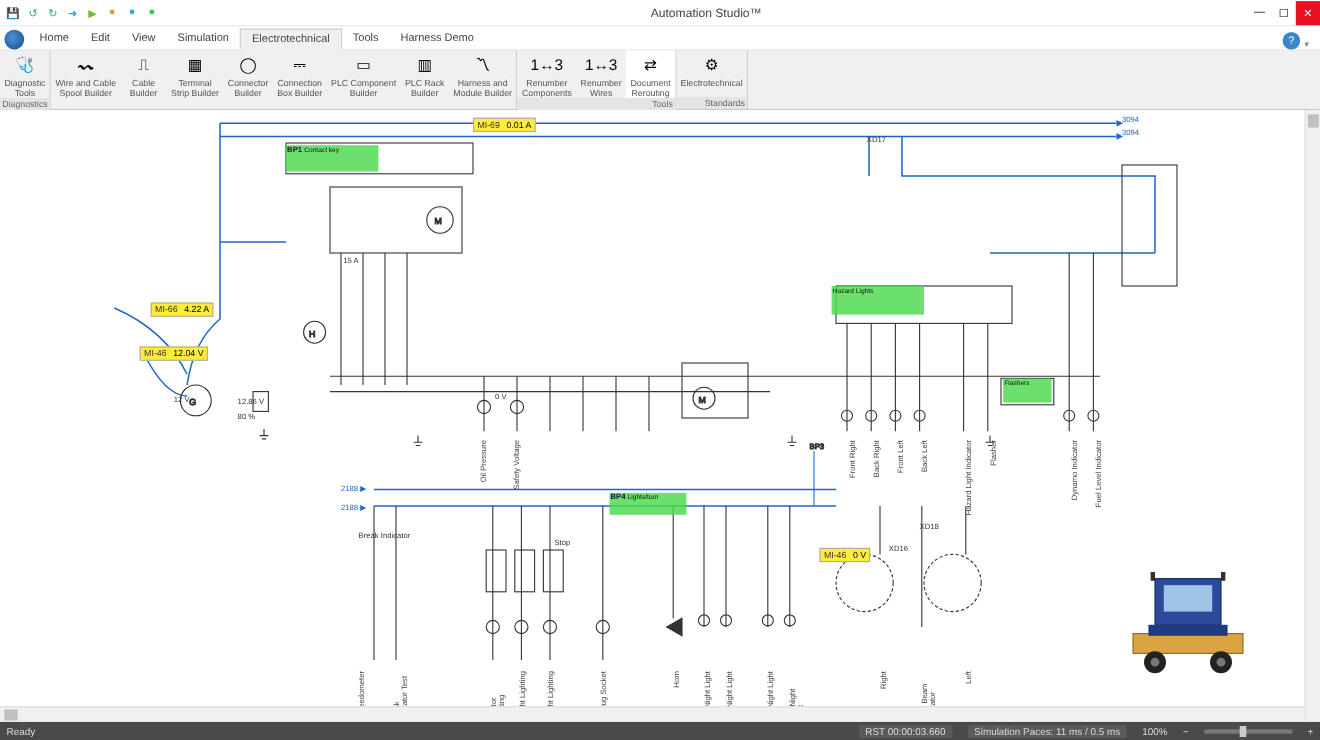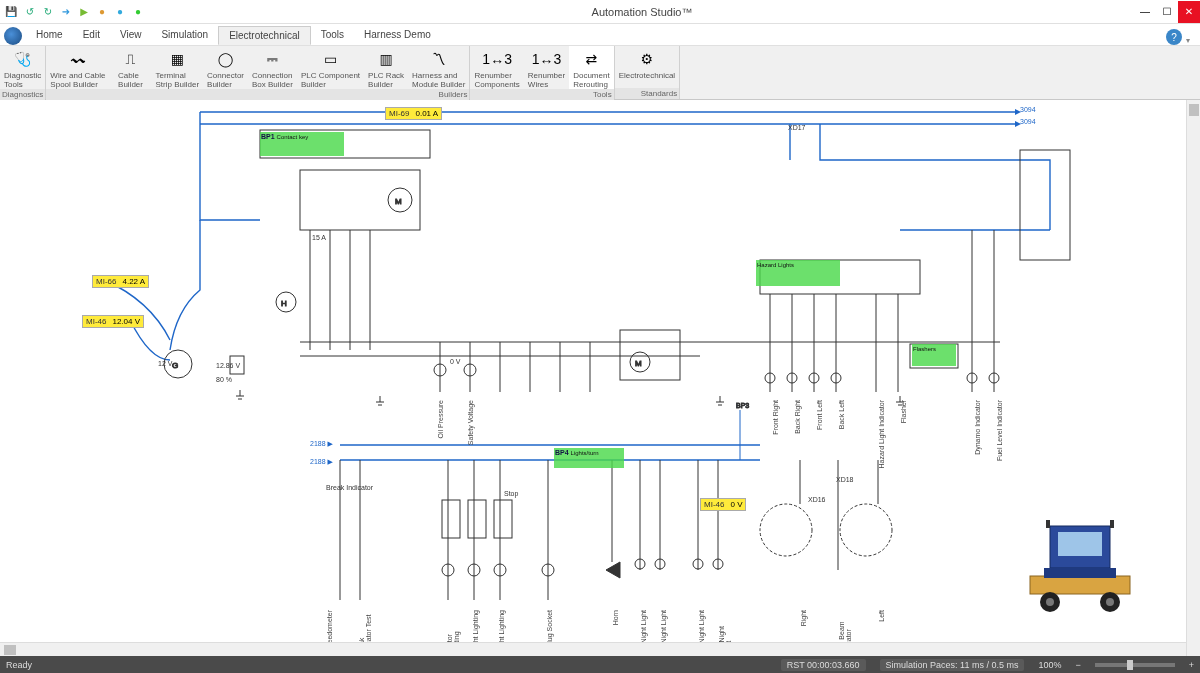--- a/index.html
+++ b/index.html
@@ -17,28 +17,28 @@
 .menubar .tab { padding: 3px 10px; font-size: 10px; color: #444; cursor: pointer; }
 .menubar .tab.active { background: #f0f0f0; border: 1px solid #ccc; border-bottom-color:#f0f0f0; }
 .menubar .help { margin-left:auto; width:16px; height:16px; border-radius:50%; background:#3a86c8; color:#fff; font-size:10px; display:flex; align-items:center; justify-content:center; margin-right:4px;}
 .menubar .drop { font-size:8px; color:#888; margin-right:6px;}
 
 .ribbon { height: 54px; background: #f0f0f0; display: flex; border-bottom: 1px solid #c8c8c8; }
 .ribbon .grp { display: flex; flex-direction: column; border-right:1px solid #d0d0d0; }
 .ribbon .grp .row { display:flex; flex:1; }
 .ribbon .btn { display:flex; flex-direction:column; align-items:center; justify-content:flex-start; padding:2px 4px 0; min-width:42px; cursor:pointer; }
 .ribbon .btn .ic { width:22px; height:22px; display:flex; align-items:center; justify-content:center; font-size:14px; }
-.ribbon .btn .lb { font-size:8px; color:#555; text-align:left; line-height:9px; margin-top:1px; white-space:pre-line; }
+.ribbon .btn .lb { font-size:8px; color:#555; text-align:center; line-height:9px; margin-top:1px; white-space:pre-line; }
 .ribbon .grp .gl { font-size:8px; color:#666; text-align:right; background:#e4e4e4; padding:1px 2px; }
 .ribbon .naming { display:flex; align-items:flex-start; padding:4px 8px; font-size:9px; color:#888; gap:4px;}
 .ribbon .naming input { font-size:9px; width:70px; height:14px; border:1px solid #ccc;}
 
 .canvas { position: relative; width: 1200px; height: 556px; background:#fff; overflow:hidden; }
 .canvas svg { position:absolute; top:0; left:0; }
-.meas { position:absolute; background:#ffeb3b; border:1px solid #aaa; font-size:8px; padding:1px 3px; display:flex; gap:6px; }
+.meas { position:absolute; background:#ffeb3b; border:1px solid #aaa; font-size:8px; padding:1px 3px; display:flex; gap:6px;margin-left:45px; }
 .meas span:first-child { color:#333; }
 .hlgreen { position:absolute; background: rgba(76,217,76,0.82); font-size:7px; padding:1px; color:#111; }
 .complbl { position:absolute; font-size:7px; color:#444; writing-mode: vertical-rl; transform: rotate(180deg); }
 .txtlbl { position:absolute; font-size:7px; color:#333; }
 .tractor { position:absolute; right:60px; bottom:40px; width:120px; height:100px; }
 .scrollv { position:absolute; right:0; top:0; width:14px; height:100%; background:#f0f0f0; border-left:1px solid #ddd;}
 .scrollv .thumb { position:absolute; top:4px; left:2px; width:10px; height:12px; background:#c0c0c0;}
 .scrollh { position:absolute; left:0; bottom:0; height:14px; width:calc(100% - 14px); background:#f0f0f0; border-top:1px solid #ddd;}
 .scrollh .thumb { position:absolute; left:4px; top:2px; height:10px; width:12px; background:#c0c0c0;}
 
@@ -133,21 +133,20 @@
             <div class="ic">▥</div>
             <div class="lb">PLC Rack
 Builder</div>
           </div>
           <div class="btn">
             <div class="ic">〽</div>
             <div class="lb">Harness and
 Module Builder</div>
           </div>
         </div>
-        <div class="gl">Builders</div>
       </div>
       <div class="grp">
         <div class="row">
           <div class="btn">
             <div class="ic">1↔3</div>
             <div class="lb">Renumber
 Components</div>
           </div>
           <div class="btn">
             <div class="ic">1↔3</div>

